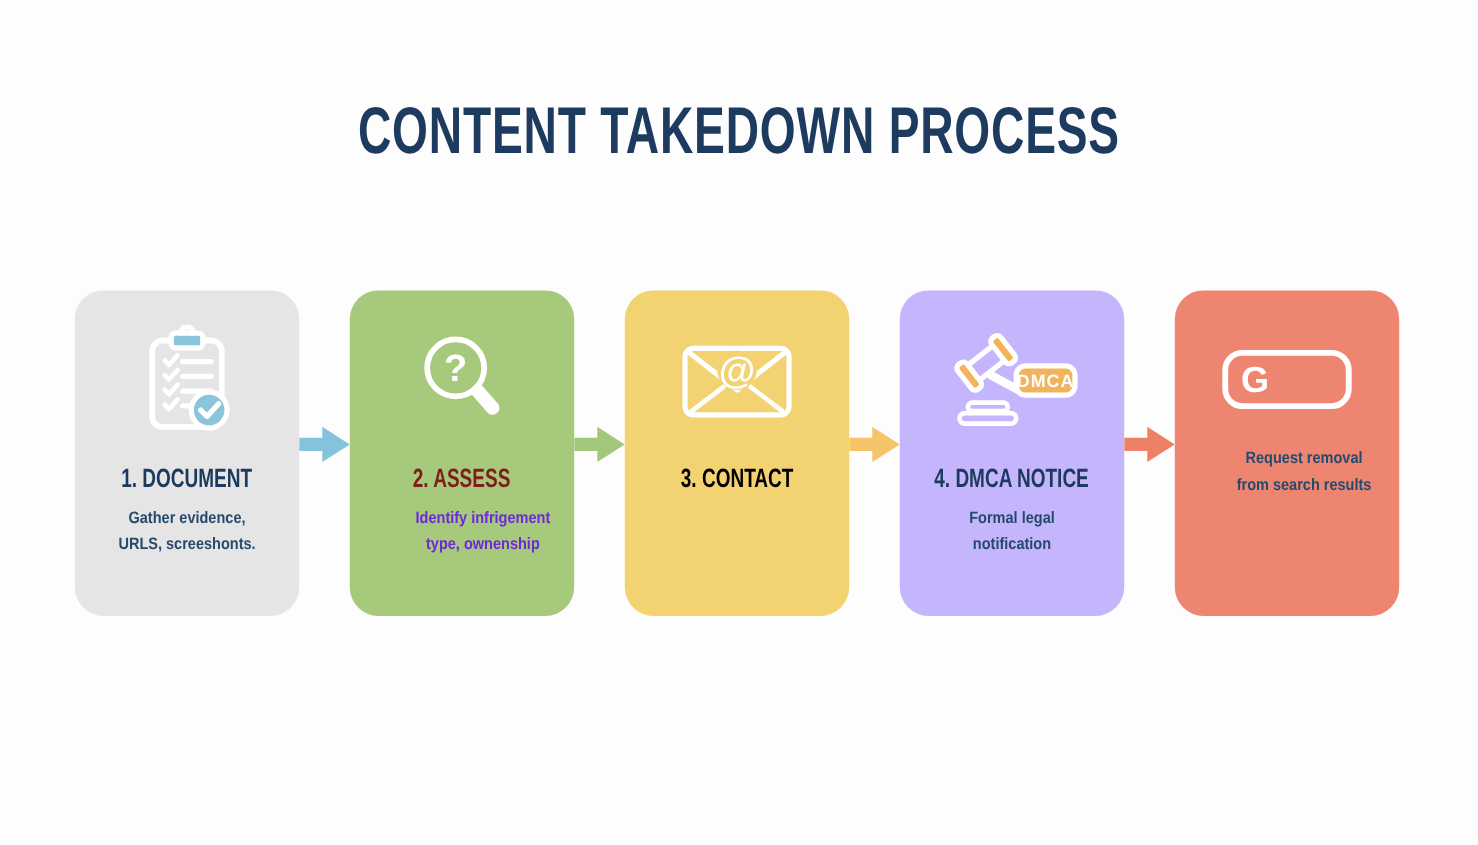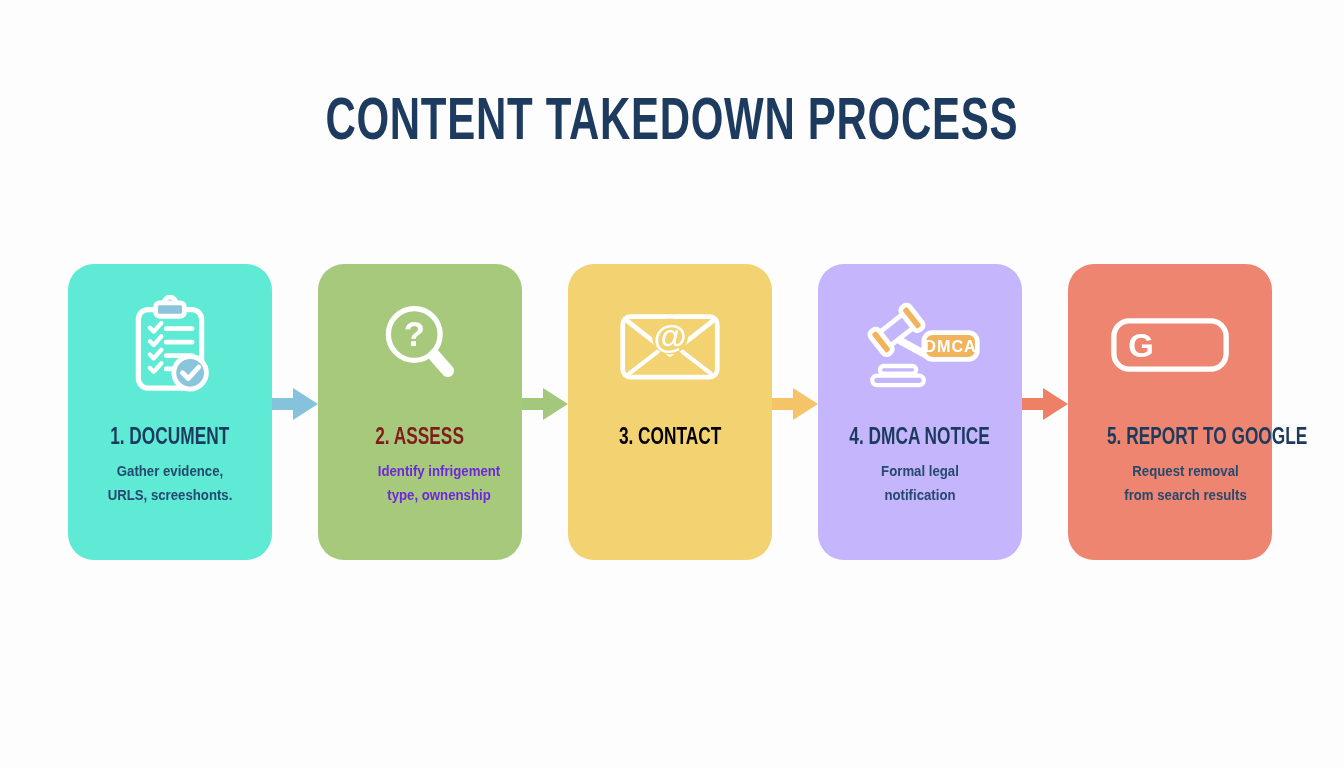--- a/index.html
+++ b/index.html
@@ -76,21 +76,21 @@
 </style>
 </head>
 <body>
 
 <div class="title-wrap">
   <h1 class="main-title" style="color:#1d3a5f;">CONTENT TAKEDOWN PROCESS</h1>
 </div>
 
 <div class="flow">
 
-  <div class="card" style="background-color: #5eead4;">
+  <div class="card" style="background-color: #e5e5e5;">
     <div class="icon-wrap">
       <svg width="92" height="100" viewBox="0 0 96 104">
         <rect class="icon-stroke" x="15" y="15" width="66" height="82" rx="10" stroke-width="5.5"></rect>
         <rect x="33" y="8" width="30" height="14" rx="4" stroke-width="5" stroke="#ffffff" fill="#8ac5dc"></rect>
         <path class="icon-stroke" d="M42 8 a6 6 0 0 1 12 0" stroke-width="5"></path>
         <path class="icon-stroke" d="M27 34 l4 4 l8 -9" stroke-width="4.5"></path>
         <line class="icon-stroke" x1="44" y1="35" x2="71" y2="35" stroke-width="5"></line>
         <path class="icon-stroke" d="M27 48 l4 4 l8 -9" stroke-width="4.5"></path>
         <line class="icon-stroke" x1="44" y1="49" x2="71" y2="49" stroke-width="5"></line>
         <path class="icon-stroke" d="M27 62 l4 4 l8 -9" stroke-width="4.5"></path>
@@ -191,22 +191,19 @@
     </svg>
   </div>
 
   <div class="card" style="background-color: rgb(238, 133, 112);">
     <div class="icon-wrap">
       <svg width="120" height="62" viewBox="0 0 124 62">
         <rect class="icon-stroke" x="4" y="6" width="116" height="50" rx="16" stroke-width="5.5"></rect>
         <text class="icon-glyph" x="32" y="43" font-size="34" font-weight="600">G</text>
       </svg>
     </div>
-    <div class="step-title" style="color:#1c3a5e;">
-      <span>5. REPORT TO GOOGLE</span>
-    </div>
     <div class="step-desc" style="color:#26496e;margin-left:31px;">
       <span>Request removal</span>
       <span>from search results</span>
     </div>
   </div>
 
 </div>
 
 </body></html>

